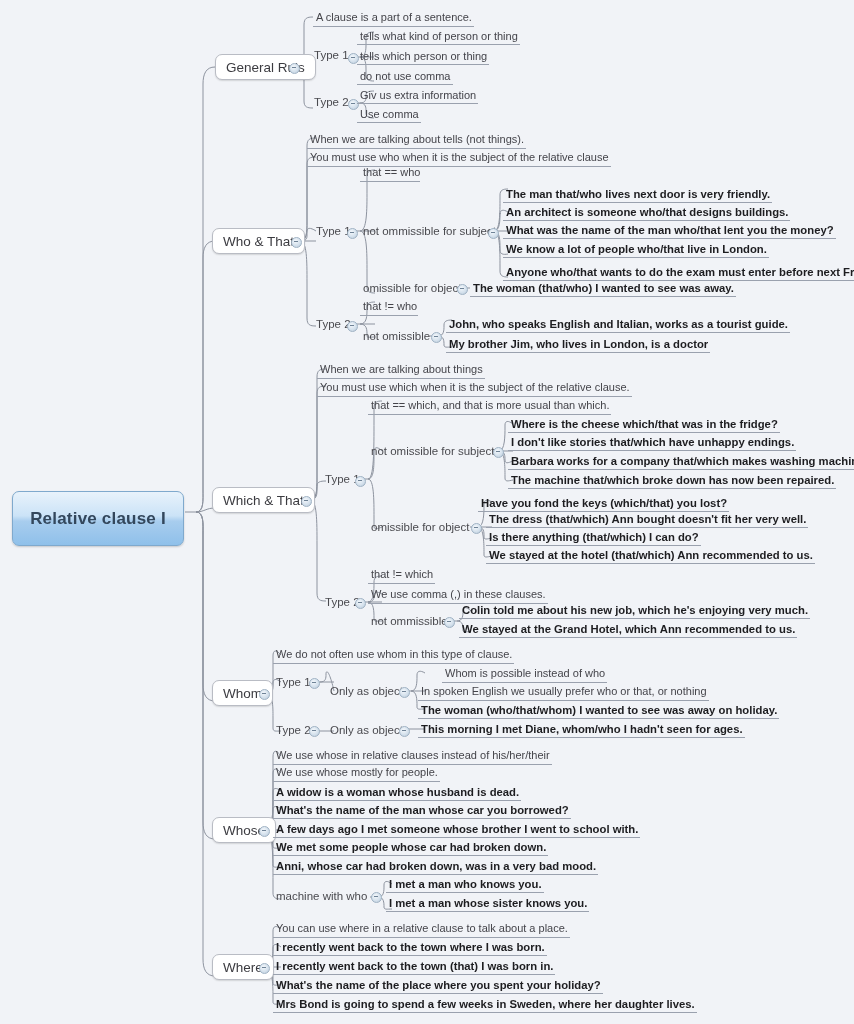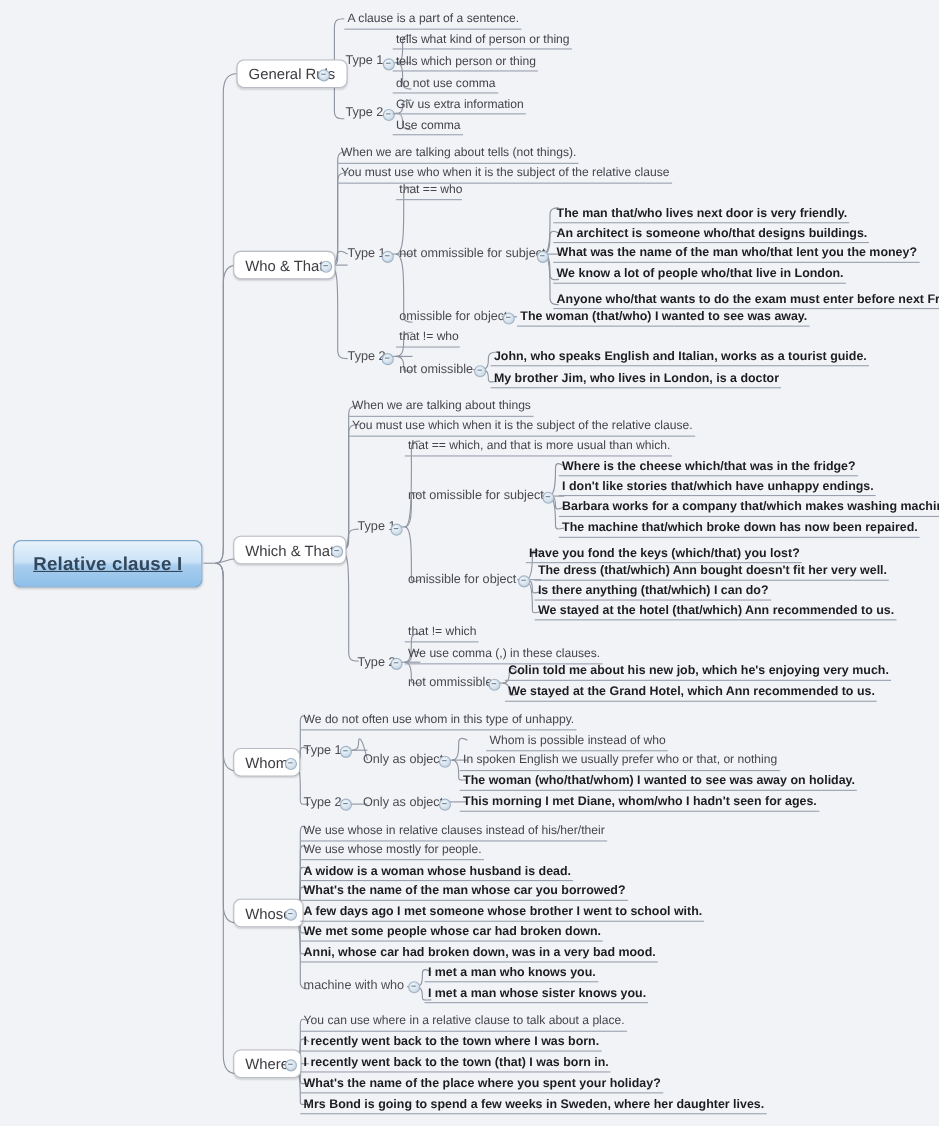--- a/index.html
+++ b/index.html
@@ -11,28 +11,27 @@
     position:relative;
   }
   #map{position:absolute;inset:0;}
   svg.links{position:absolute;left:0;top:0;width:854px;height:1024px;pointer-events:none;}
 
   
   .node{position:absolute;white-space:nowrap;box-sizing:border-box;}
 
   
   .root{
-    left:12px;top:491px;width:172px;height:43px;
+    left:12px;top:491px;width:172px;height:55px;
     border:1px solid #7fa9cd;border-radius:7px;
     background:linear-gradient(to bottom,#e8f2fb 0%,#cbe3f7 45%,#a8cdee 55%,#8fc0ea 100%);
     box-shadow:0 1px 2px rgba(0,0,0,.18);
     display:flex;align-items:center;justify-content:center;
     font-size:17px;font-weight:bold;color:#33475c;
     letter-spacing:.2px;
-    text-decoration:underline;
   }
 
   
   .l1{
     border:1px solid #b9bcc4;border-radius:7px;background:#ffffff;
     box-shadow:0 1px 1.5px rgba(0,0,0,.13);
     display:flex;align-items:center;justify-content:center;
     font-size:13.5px;color:#3b3b40;height:26px;padding:0 10px;
   }
 
@@ -291,21 +290,21 @@
   <div class="node l2" style="left:368px;top:613px;">not ommissible</div>
   <div class="handle" style="left:444px;top:617px;"></div>
   <div class="node leaf bold" style="left:459px;top:602px;">Colin told me about his new job, which he's enjoying very much.</div>
   <div class="node leaf bold" style="left:459px;top:621px;">We stayed at the Grand Hotel, which Ann recommended to us.</div>
 
   <div class="node l1" style="left:212px;top:680px;">
     <span>Whom</span>
   </div>
   <div class="handle" style="left:259px;top:689px;"></div>
 
-  <div class="node cap" style="left:273px;top:647px;">We do not often use whom in this type of unhappy.</div>
+  <div class="node cap" style="left:273px;top:647px;">We do not often use whom in this type of clause.</div>
 
   <div class="node l2" style="left:273px;top:674px;">Type 1</div>
   <div class="handle" style="left:309px;top:678px;"></div>
   <div class="node l2" style="left:327px;top:683px;">Only as object</div>
   <div class="handle" style="left:399px;top:687px;"></div>
   <div class="node cap" style="left:418px;top:666px;margin-left:24px;">Whom is possible instead of who</div>
   <div class="node cap" style="left:418px;top:684px;">In spoken English we usually prefer who or that, or nothing</div>
   <div class="node leaf bold" style="left:418px;top:702px;">The woman (who/that/whom) I wanted to see was away on holiday.</div>
 
   <div class="node l2" style="left:273px;top:722px;">Type 2</div>

